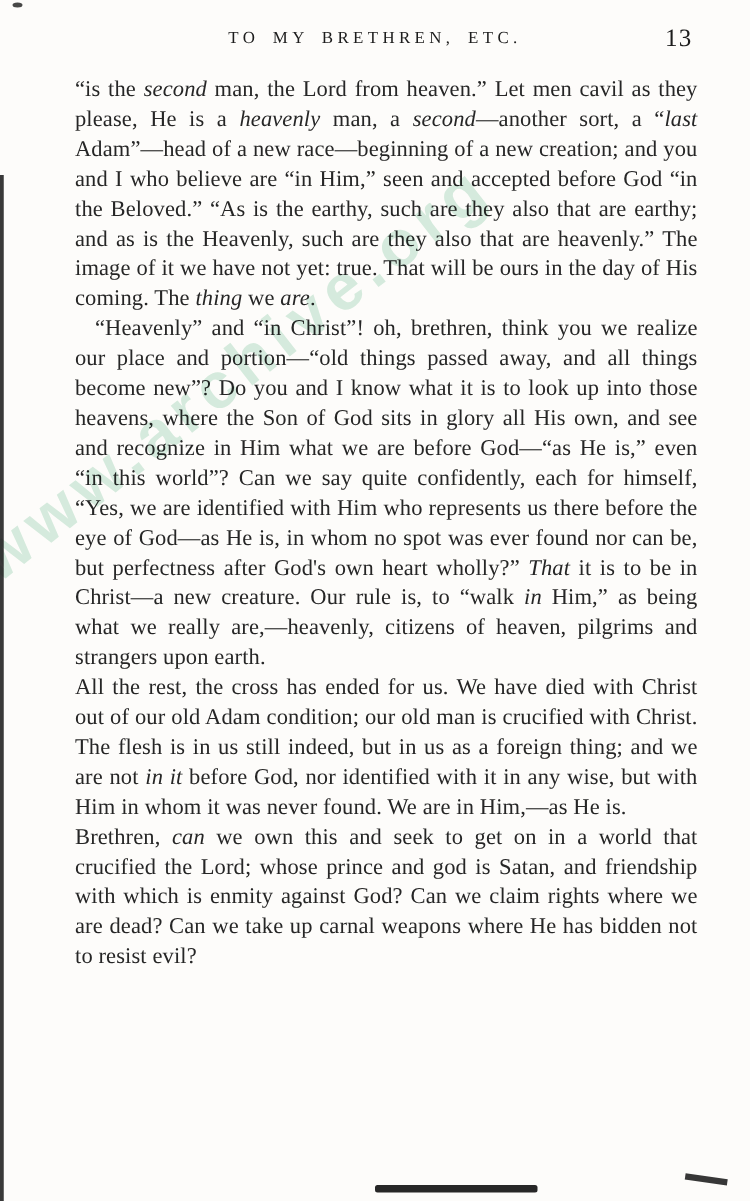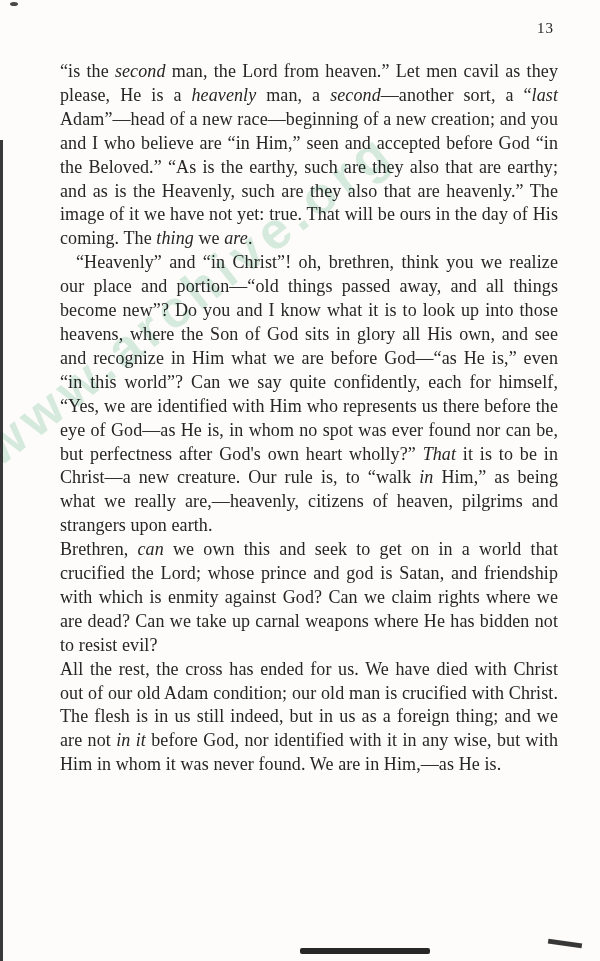--- a/index.html
+++ b/index.html
@@ -27,21 +27,21 @@
     text-align: center;
     font-size: 13.5px;
     letter-spacing: 3.5px;
     word-spacing: 4px;
     color: #1d1d1d;
   }
   .page-number {
     position: absolute;
     top: 20px;
     right: 46px;
-    font-size: 15px;
+    font-size: 20px;
     letter-spacing: 1px;
     color: #1d1d1d;
   }
   .text-block {
     position: relative;
     padding: 10px 42px 0 60px;
     text-align: justify;
     font-size: 18px;
     line-height: 23.9px;
     letter-spacing: 0.1px;
@@ -118,28 +118,29 @@
   }
 </style>
 </head>
 <body>
 
 <div class="page">
 
   <div class="top-left-speck"></div>
 
   <div class="running-head">
+    <span class="head-title">TO MY BRETHREN, ETC.</span>
     <span class="page-number">13</span>
   </div>
 
   <div class="text-block">
       <p><span>“is the </span><i>second</i><span> man, the Lord from heaven.”  Let men cavil as they please, He is a </span><i>heavenly</i><span> man, a </span><i>second</i><span>—another sort, a “</span><i>last</i><span> Adam”—head of a new race—beginning of a new creation; and you and I who believe are “in Him,” seen and accepted before God “in the Beloved.”  “As is the earthy, such are they also that are earthy; and as is the Heavenly, such are they also that are heavenly.”  The image of it we have not yet: true.  That will be ours in the day of His coming.  The </span><i>thing</i><span> we </span><i>are</i><span>.</span></p>
       <p class="indent"><span>“Heavenly” and “in Christ”! oh, brethren, think you we realize our place and portion—“old things passed away, and all things become new”?  Do you and I know what it is to look up into those heavens, where the Son of God sits in glory all His own, and see and recognize in Him what we are before God—“as He is,” even “in this world”?  Can we say quite confidently, each for himself, “Yes, we are identified with Him who represents us there before the eye of God—as He is, in whom no spot was ever found nor can be, but perfectness after God's own heart wholly?”  </span><i>That</i><span> it is to be in Christ—a new creature.  Our rule is, to “walk </span><i>in</i><span> Him,” as being what we really are,—heavenly, citizens of heaven, pilgrims and strangers upon earth.</span></p>
+      <p><span>All the rest, the cross has ended for us.  We have died with Christ out of our old Adam condition; our old man is crucified with Christ.  The flesh is in us still indeed, but in us as a foreign thing; and we are not </span><i>in it</i><span> before God, nor identified with it in any wise, but with Him in whom it was never found.  We are in Him,—as He is.</span></p>
       <p><span>Brethren, </span><i>can</i><span> we own this and seek to get on in a world that crucified the Lord; whose prince and god is Satan, and friendship with which is enmity against God?  Can we claim rights where we are dead?  Can we take up carnal weapons where He has bidden not to resist evil?</span></p>
-      <p><span>All the rest, the cross has ended for us.  We have died with Christ out of our old Adam condition; our old man is crucified with Christ.  The flesh is in us still indeed, but in us as a foreign thing; and we are not </span><i>in it</i><span> before God, nor identified with it in any wise, but with Him in whom it was never found.  We are in Him,—as He is.</span></p>
     </div>
 
   <div class="watermark" style="color: rgb(111, 191, 148);">www.archive.org</div>
 
   <div class="edge-line-left"></div>
   <div class="bottom-smudge"></div>
   <div class="corner-mark"></div>
 
 </div>
 

